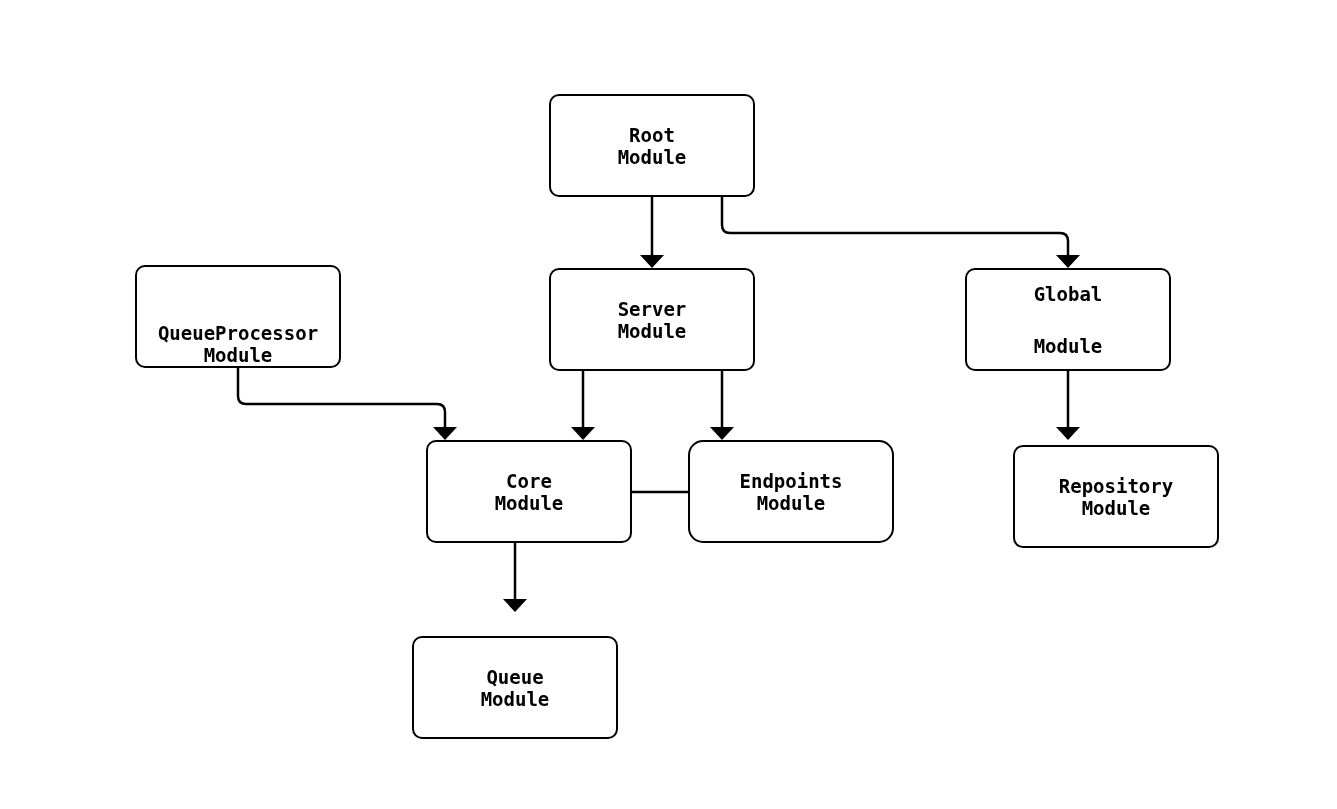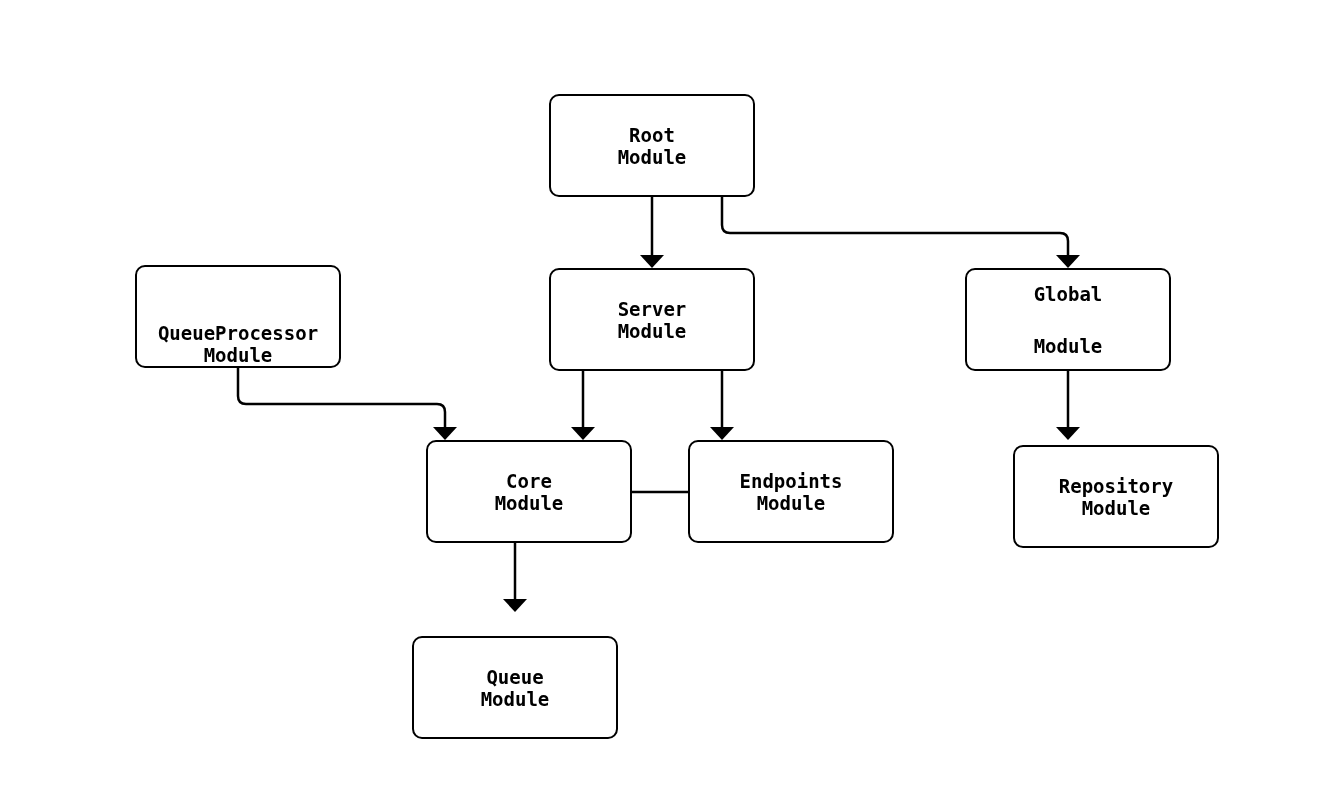--- a/index.html
+++ b/index.html
@@ -120,21 +120,21 @@
   <div class="node" style="left:965px; top:268px;gap:30px;">
     <span class="node-line">Global</span>
     <span class="node-line">Module</span>
   </div>
 
   <div class="node" style="left:426px; top:440px;">
     <span class="node-line">Core</span>
     <span class="node-line">Module</span>
   </div>
 
-  <div class="node" style="left:688px; top:440px;">
+  <div class="node" style="left:688px; top:440px;border-radius:15px;">
     <span class="node-line">Endpoints</span>
     <span class="node-line">Module</span>
   </div>
 
   <div class="node" style="left:965px; top:445px;margin-left:48px;">
     <span class="node-line">Repository</span>
     <span class="node-line">Module</span>
   </div>
 
   <div class="node" style="left:412px; top:612px;margin-top:24px;">

